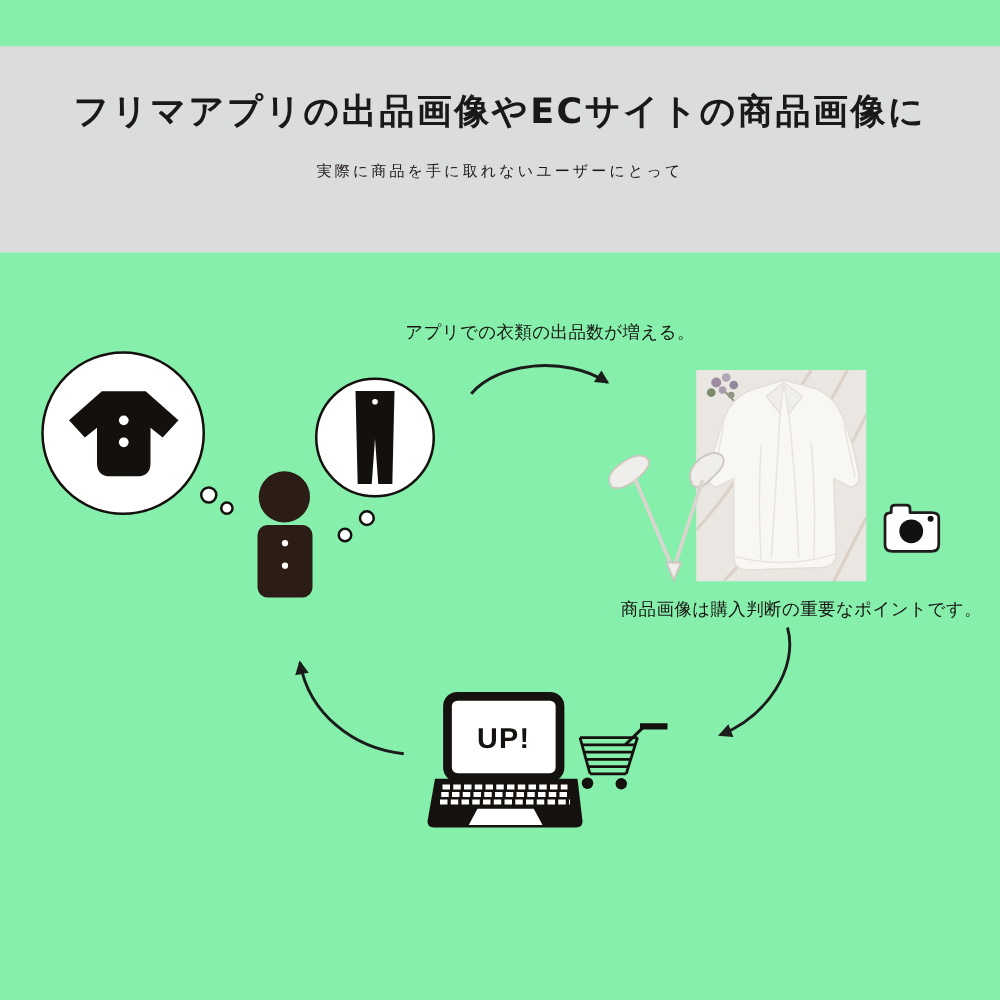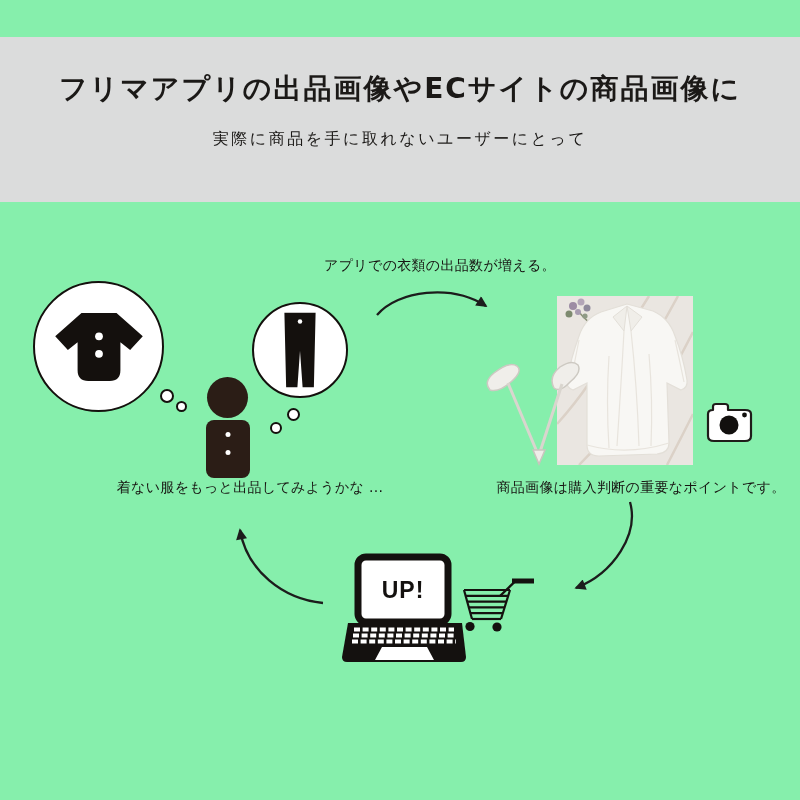--- a/index.html
+++ b/index.html
@@ -5,21 +5,21 @@
   html,body{margin:0;padding:0;background:#ffffff;}
   .stage{
     position:relative;width:800px;height:800px;background:#86efac;overflow:hidden;
     font-family:"DejaVu Sans","Liberation Sans",sans-serif;color:#1b1917;
   }
   .abs{position:absolute;}
   
   .header-band{position:absolute;left:0;top:37px;width:800px;height:165px;background:#dbdcdc;}
   .title{position:absolute;left:0;top:70px;width:800px;text-align:center;
          font-size:28px;font-weight:bold;letter-spacing:2px;white-space:nowrap;}
-  .sub{position:absolute;left:0;width:800px;text-align:center;font-size:16px;
+  .sub{position:absolute;left:0;width:800px;text-align:center;font-size:12px;
        letter-spacing:2.5px;white-space:nowrap;}
   .sub1{top:129px;} .sub2{top:166px;}
   
   .caption{position:absolute;transform:translateX(-50%);white-space:nowrap;
            font-size:14px;letter-spacing:0.3px;color:#171512;}
   
   .bubble{position:absolute;box-sizing:border-box;border:2.5px solid #14100d;border-radius:50%;
           background:#fff;display:flex;align-items:center;justify-content:center;}
   .bubble-dot{position:absolute;box-sizing:border-box;border:2.2px solid #14100d;border-radius:50%;background:#fff;}
   
@@ -34,21 +34,20 @@
 </head>
 <body>
 
 <div class="stage">
 
   <div class="header-band"></div>
   <div class="title">フリマアプリの出品画像やECサイトの商品画像に</div>
   <div class="sub sub1">実際に商品を手に取れないユーザーにとって</div>
 
   <div class="caption" style="left:440px;top:257px;">アプリでの衣類の出品数が増える。</div>
-  <div class="caption" style="left:250px;top:479px;">着ない服をもっと出品してみようかな ...</div>
   <div class="caption" style="left:641px;top:479px;">商品画像は購入判断の重要なポイントです。</div>
 
   <div class="bubble" style="left:33px;top:281px;width:131px;height:131px;">
     <span>
       <svg width="94" height="72" viewBox="0 0 96 74">
         <path d="M30,2 L66,2 L93,26 L80,40 L70,32 L70,61 Q70,72 59,72 L37,72 Q26,72 26,61 L26,32 L16,40 L3,26 Z" fill="#14100d"></path>
         <circle cx="48" cy="26" r="4" fill="#fff"></circle>
         <circle cx="48" cy="44" r="4" fill="#fff"></circle>
       </svg>
     </span>

